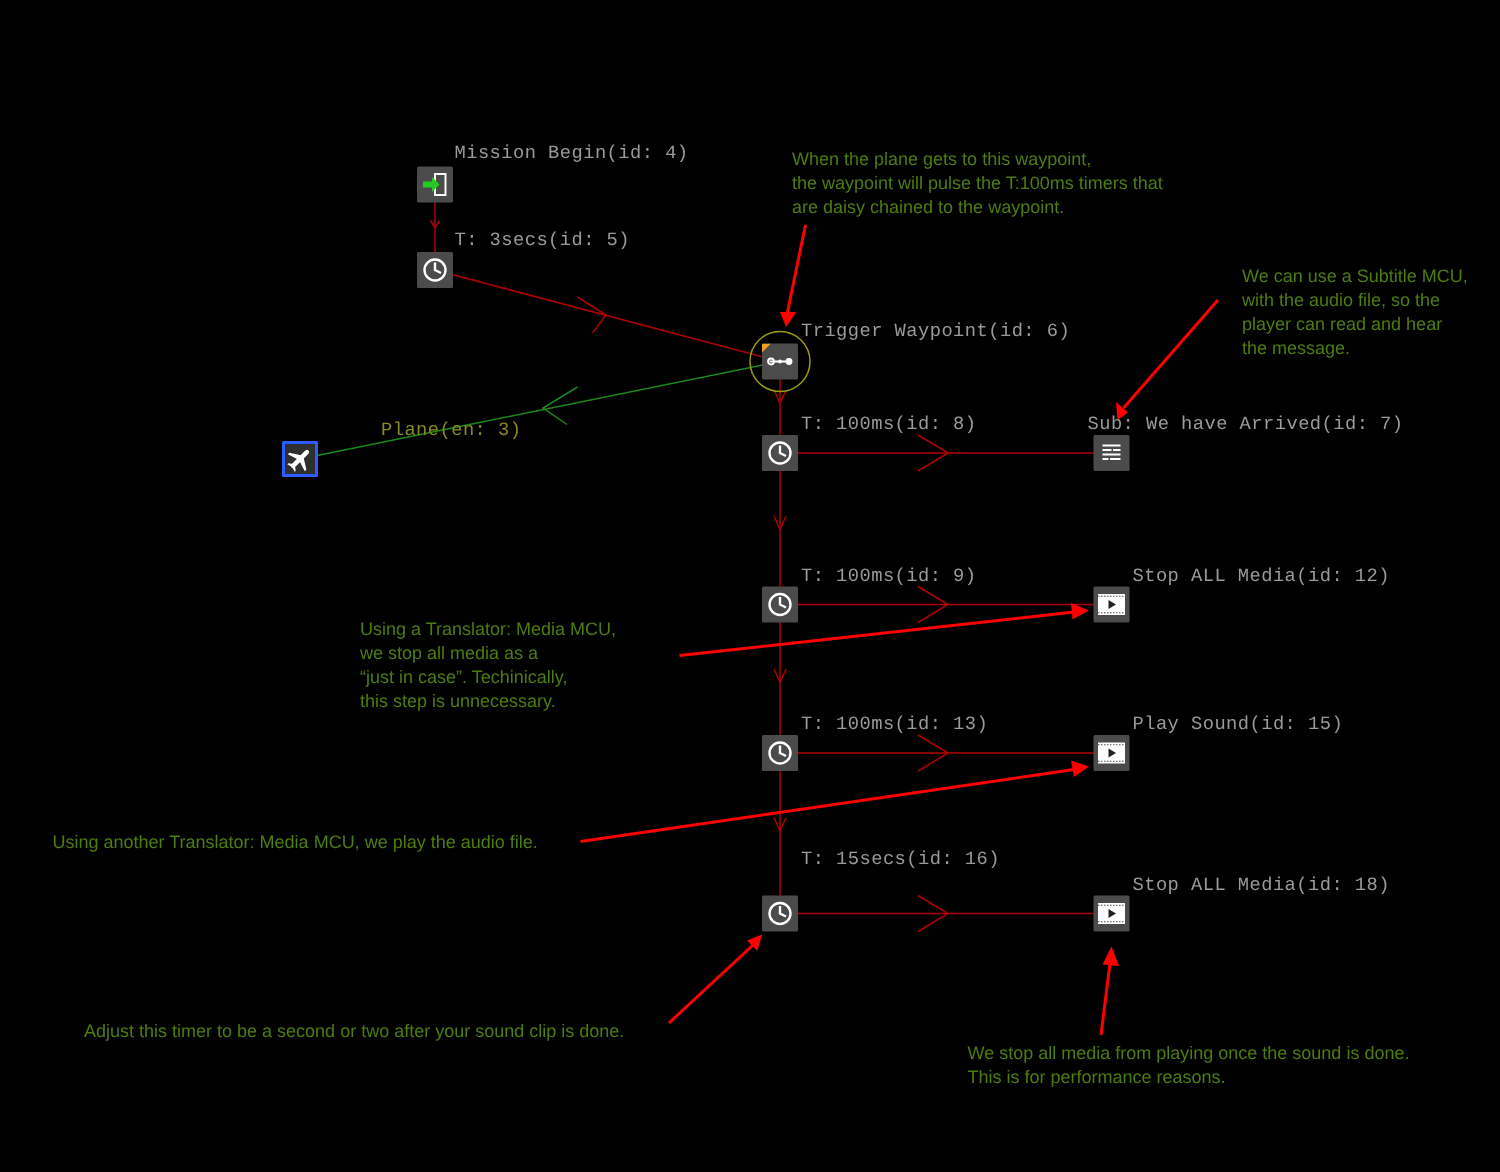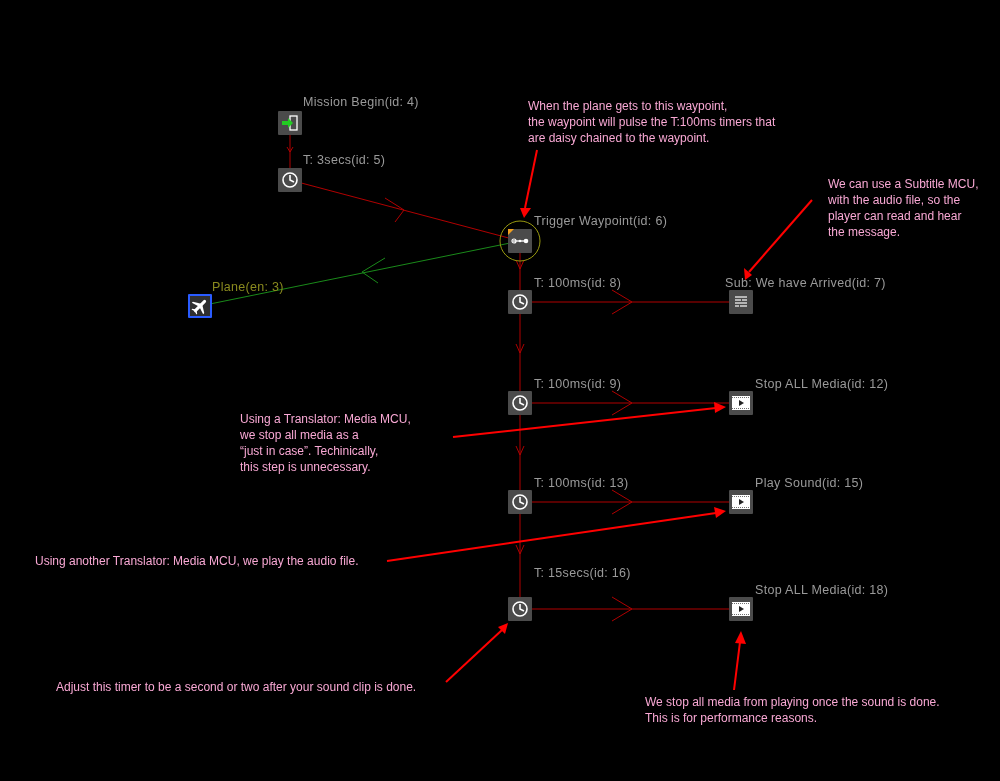--- a/index.html
+++ b/index.html
@@ -1,33 +1,33 @@
 <!DOCTYPE html>
 <html><head>
 <meta charset="utf-8">
 <style>
   html, body { margin: 0; padding: 0; background: #000000; }
   body { width: 1000px; height: 781px; overflow: hidden; position: relative; }
   #canvas { position: absolute; left: 0; top: 0; width: 1000px; height: 781px; }
   .node-label {
     position: absolute; white-space: nowrap;
-    font-family: Liberation Sans, sans-serif;
+    font-family: Liberation Mono, monospace;
     font-size: 12.5px; color: #9a9a9a; letter-spacing: 0.3px; line-height: 14px;
   }
-  .node-label.plane { color: #8a8a1e; }
+  .node-label.plane { color: #8a8a1e; margin-left: 42px; }
   .node {
     position: absolute; width: 24px; height: 24px;
     background: #4b4b4b; border-radius: 1px; box-sizing: border-box;
   }
   .node svg { position: absolute; left: 0; top: 0; }
   .node.plane { background: #2f2f2f; border: 2px solid #2a5cff; }
   .note {
     position: absolute; white-space: nowrap;
     font-family: "Liberation Sans", sans-serif;
-    font-size: 12px; line-height: 16px; color: #f9a8d4;
+    font-size: 12px; line-height: 16px; color: #4d7c0f;
   }
   .note.right { text-align: left; }
 </style>
 </head>
 <body>
 
 <svg id="canvas" width="1000" height="781" viewBox="0 0 1000 781" xmlns="http://www.w3.org/2000/svg">
 
   <g stroke="#b00000" stroke-width="1" fill="none">
 

